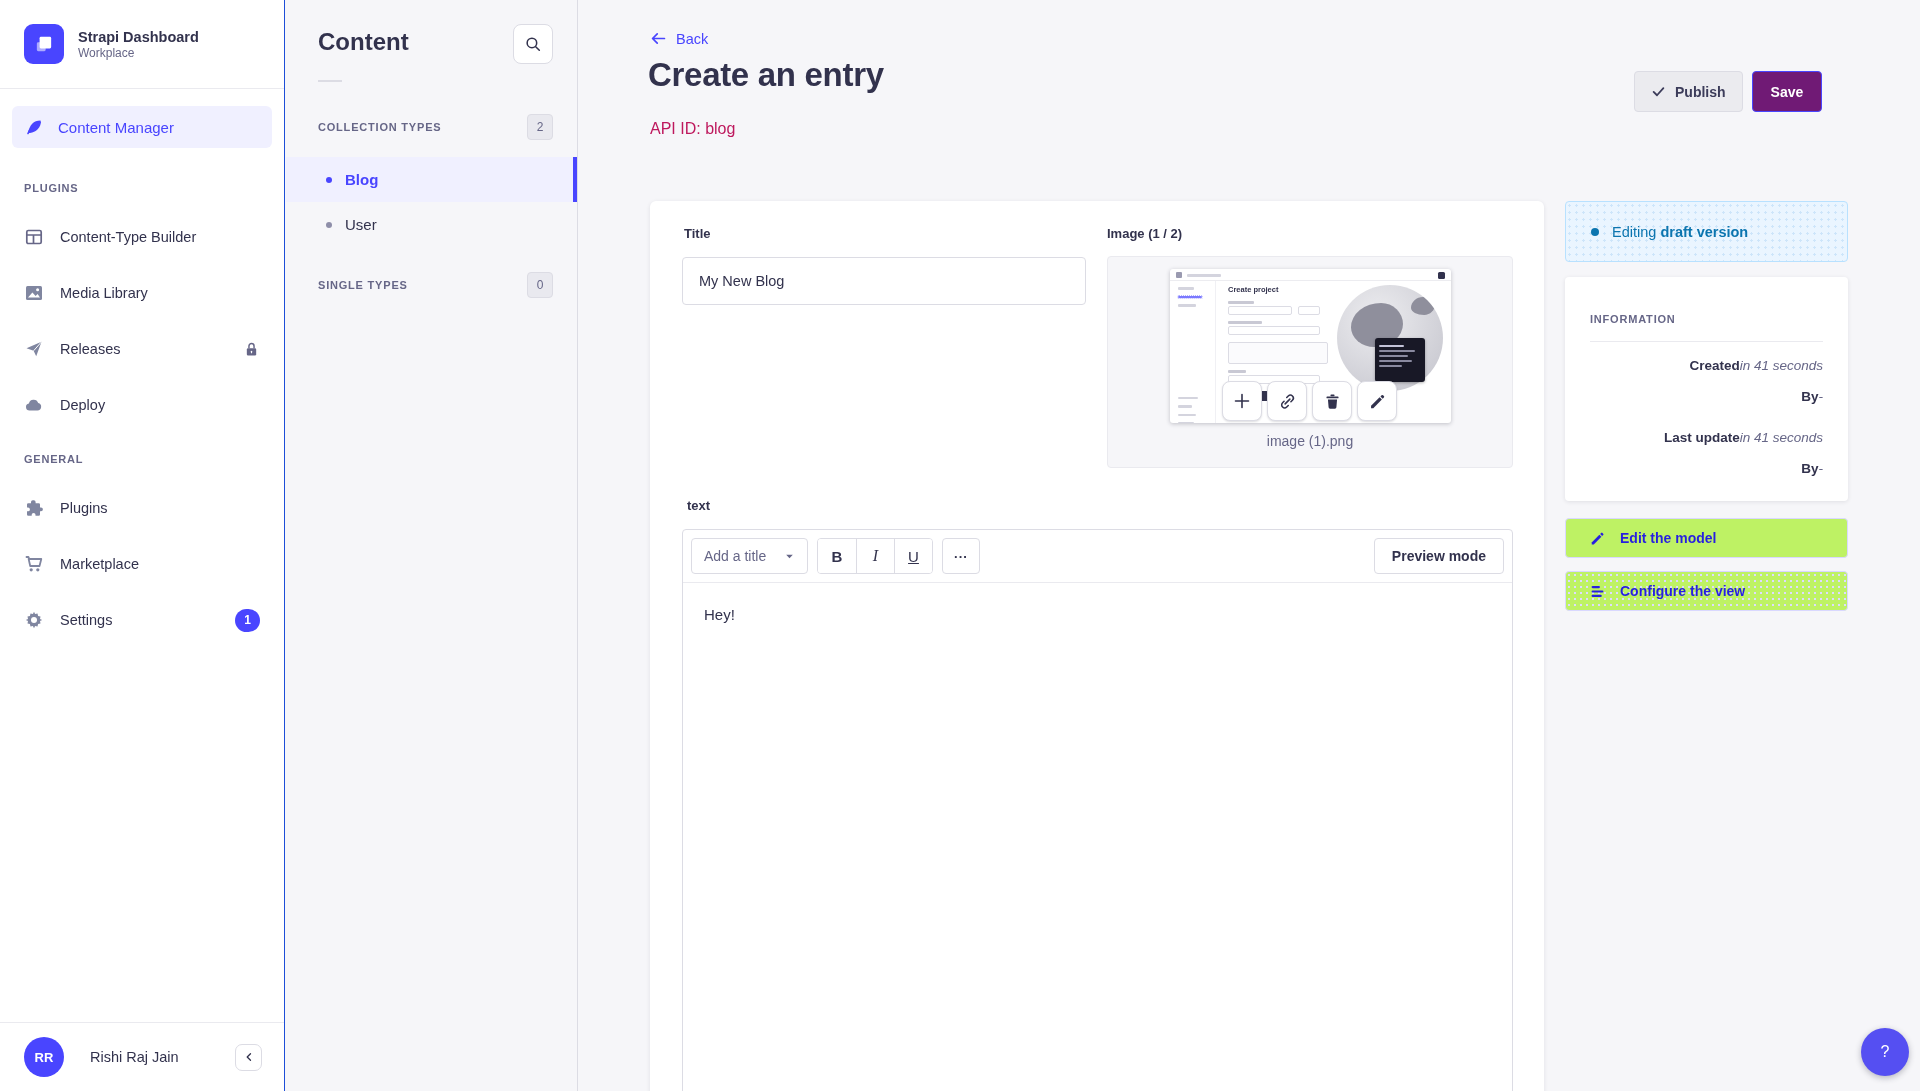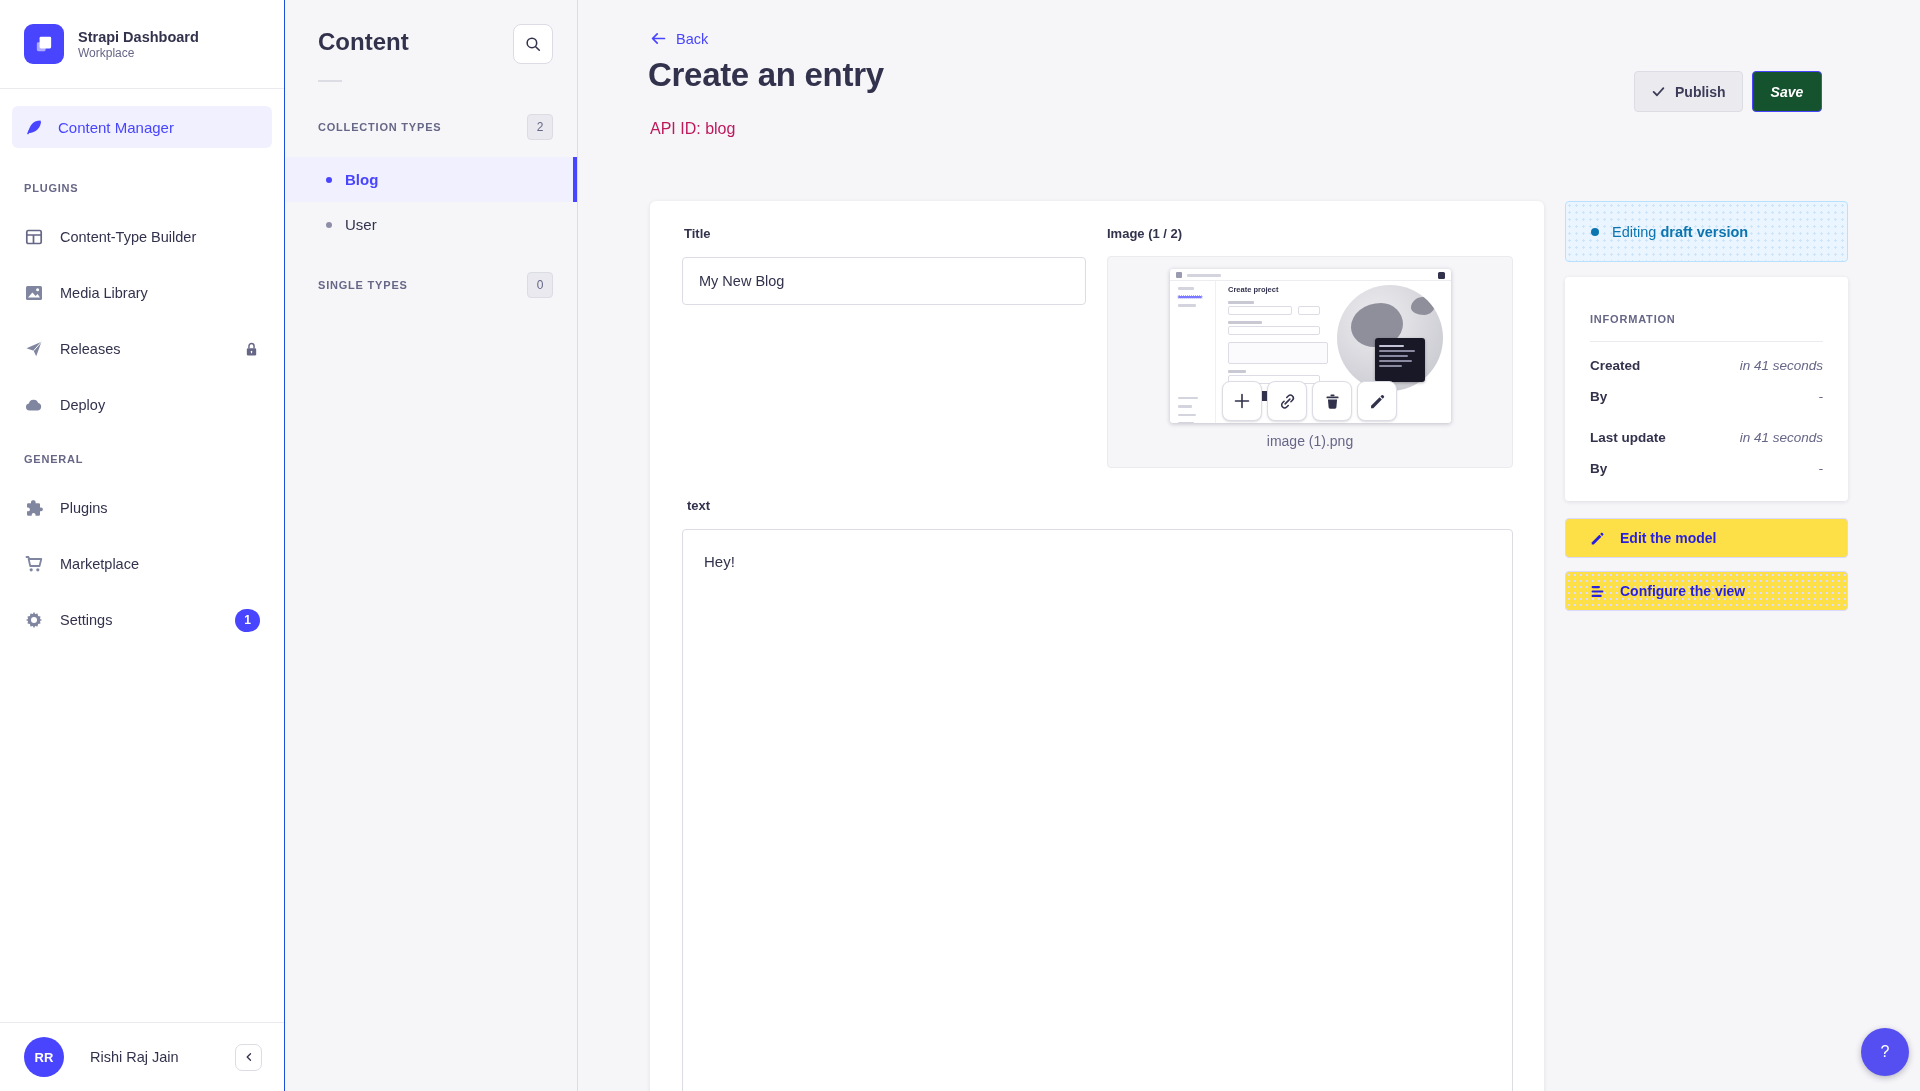--- a/index.html
+++ b/index.html
@@ -96,21 +96,21 @@
     color:#4945ff; font-size:14.5px; cursor:pointer;
   }
   .page-title {
     position:absolute; left:648px; top:56px; font-size:33px; font-weight:700;
     letter-spacing:-0.3px; color:#32324d;
   }
   .page-subtitle { position:absolute; left:650px; top:120px; font-size:16px; color:#be185d; }
   .header-actions { position:absolute; left:1634px; top:71px; display:flex; gap:9px; }
   .btn { border-radius:4px; font-size:14px; font-weight:600; cursor:pointer; display:flex; align-items:center; }
   .btn-publish { height:41px; padding:0 16px; gap:9px; background:#ebebef; border:1px solid #dcdce4; color:#3c3c5a; }
-  .btn-save { height:41px; padding:0 18px; background:#14532d; border:1px solid #4945ff; color:#fff;font-style:italic; }
+  .btn-save { height:41px; padding:0 18px; background:#701a75; border:1px solid #4945ff; color:#fff; }
 
   
   .card {
     position:absolute; left:650px; top:201px; width:894px; height:930px;
     background:#fff; border-radius:6px; box-shadow:0 1px 4px rgba(33,33,52,0.1);
   }
   .field-label { position:absolute; font-size:13px; font-weight:700; color:#32324d; }
   .title-input {
     position:absolute; left:32px; top:56px; width:404px; height:48px;
     border:1px solid #dcdce4; border-radius:4px; padding:0 16px; font-size:14.5px;
@@ -210,27 +210,27 @@
     color:#0c75af; font-size:14.5px;
   }
   .draft-dot { width:8px; height:8px; border-radius:50%; background:#0c75af; flex:none; }
   .info-card {
     position:absolute; left:1565px; top:277px; width:283px; height:224px;
     background:#fff; border-radius:4px; box-shadow:0 1px 4px rgba(33,33,52,0.1);
     padding:36px 25px 9px 25px;
   }
   .info-title { font-size:11px; font-weight:700; letter-spacing:0.8px; color:#666687; }
   .info-rule { border-top:1px solid #eaeaef; margin:16px 0 0 0; }
-  .info-row { display:flex; justify-content:space-between; align-items:baseline; margin-top:16px; font-size:13.5px; }
+  .info-row { display:flex; justify-content:flex-end; align-items:baseline; margin-top:16px; font-size:13.5px; }
   .info-row.gap { margin-top:26px; }
   .info-label { font-weight:700; color:#32324d; }
   .info-value { color:#666687;font-style:italic; }
   .panel-btn {
     position:absolute; left:1565px; width:283px; height:40px;
-    background:#fde047; border:1px solid #d9d8ff; border-radius:4px;
+    background:#bef264; border:1px solid #d9d8ff; border-radius:4px;
     display:flex; align-items:center; gap:14px; padding-left:23px;
     color:#271fe0; font-size:14px; font-weight:700; cursor:pointer;
   }
   .panel-btn.dotted {
     background-image:radial-gradient(#dddcff 1px, transparent 1px);
     background-size:6px 6px;
   }
   .edit-model { top:518px; }
   .configure-view { top:571px; }
 
@@ -510,20 +510,37 @@
         </span>
       </div>
     </div>
 
     <div class="image-caption">image (1).png</div>
   </div>
 
   <div class="field-label" style="left:37px; top:297px;">text</div>
 
   <div class="editor">
+    <div class="editor-toolbar">
+      <div class="dropdown-btn">
+        <span>Add a title</span>
+        <span>
+          <svg width="11" height="11" viewBox="0 0 20 20" fill="#666687">
+            <path d="M4 7l6 6 6-6z"></path>
+          </svg>
+        </span>
+      </div>
+      <div class="biu-group">
+        <div class="biu-btn biu-b">B</div>
+        <div class="biu-btn biu-i">I</div>
+        <div class="biu-btn biu-u">U</div>
+      </div>
+      <div class="more-btn">...</div>
+      <div class="preview-btn">Preview mode</div>
+    </div>
     <div class="editor-content">Hey!</div>
   </div>
 </div>
 
 <div class="draft-box">
   <span class="draft-dot"></span>
   <span>
     <span>Editing</span>&nbsp;<b>draft version</b>
   </span>
 </div>

